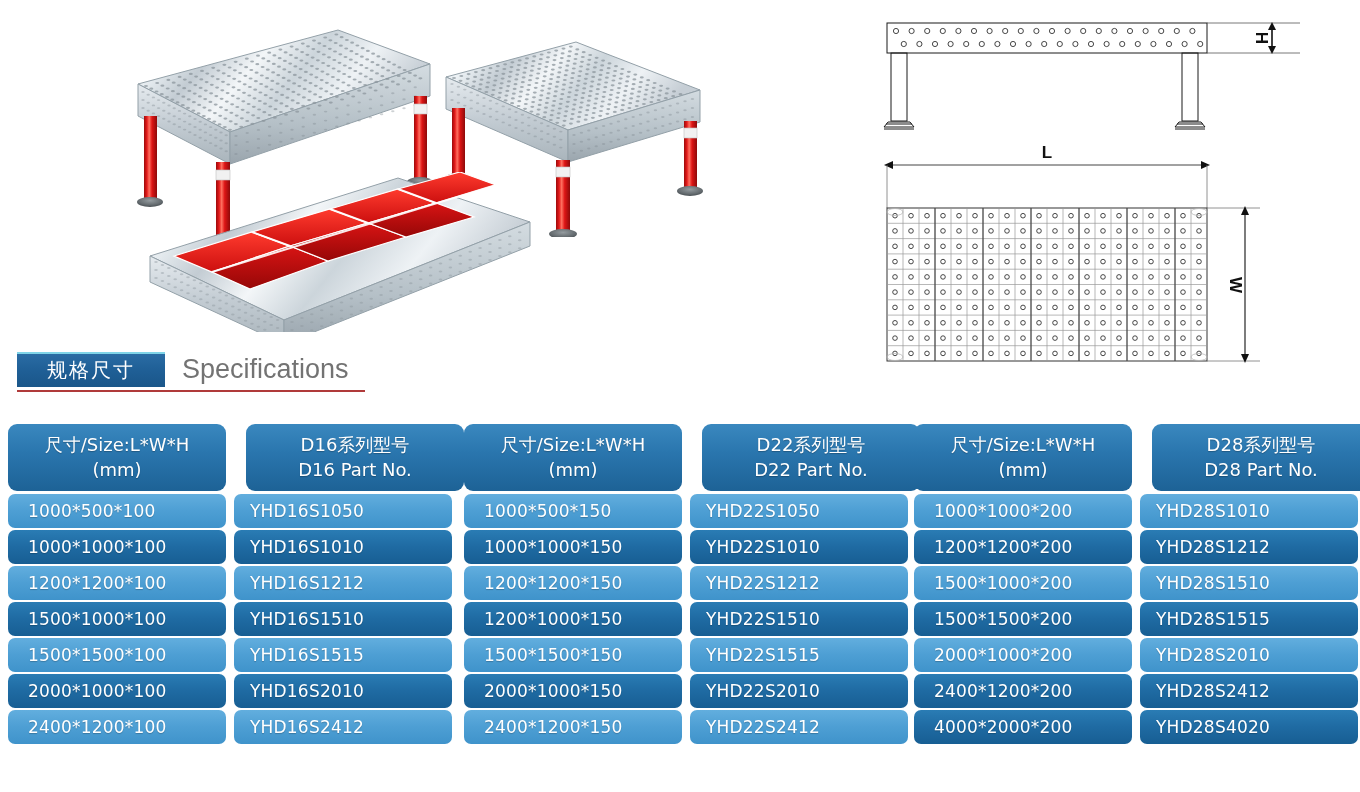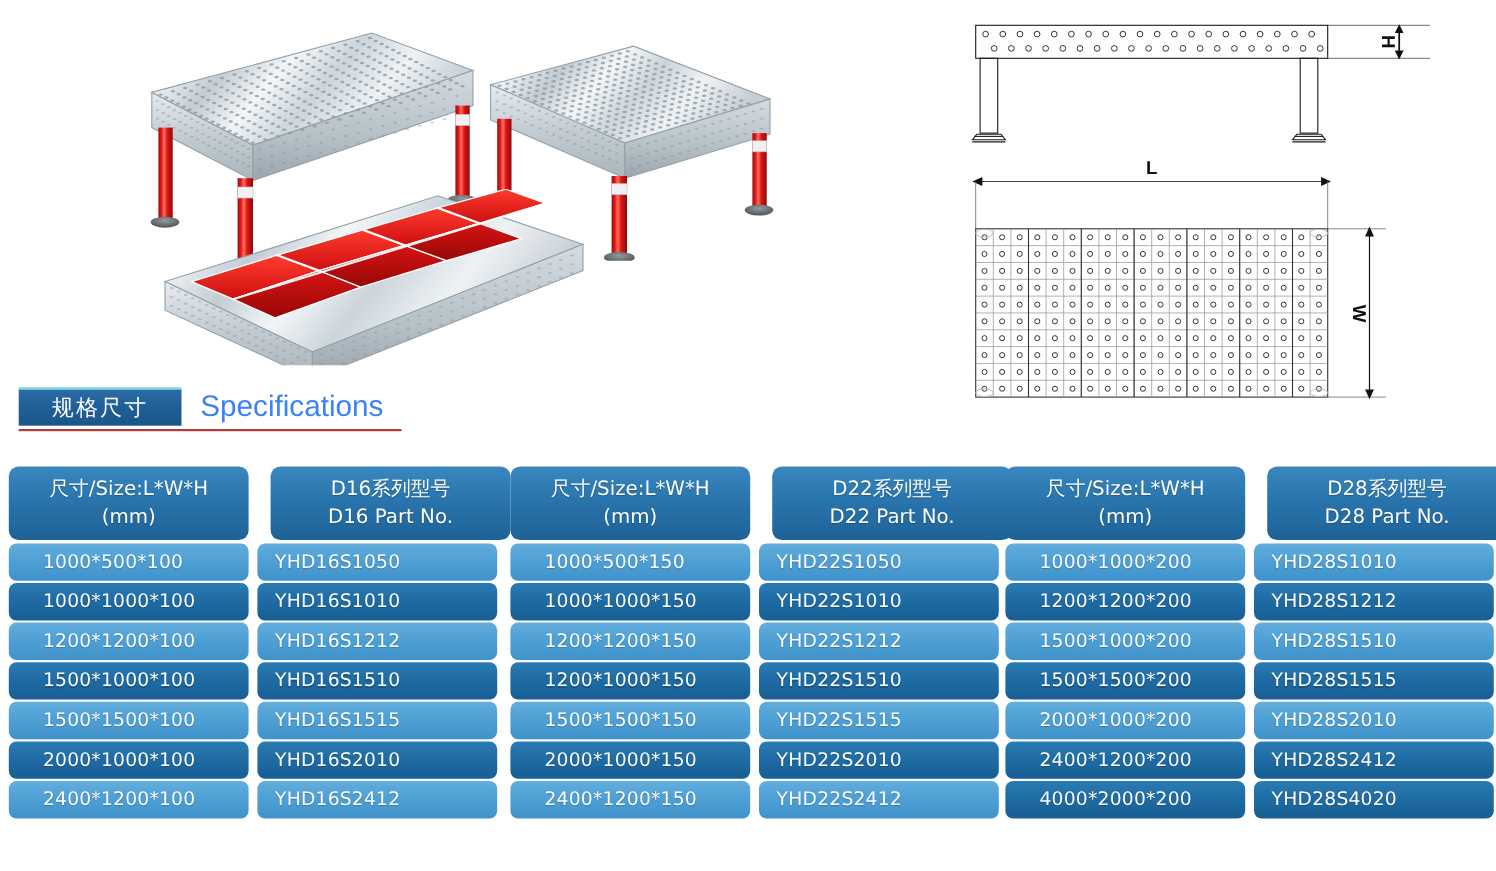--- a/index.html
+++ b/index.html
@@ -47,21 +47,21 @@
     line-height: 33px;
     text-align: center;
     letter-spacing: 2px;
     font-family: "DejaVu Sans", sans-serif;
   }
   #title-en {
     position: absolute;
     left: 182px; top: 4px;
     font-size: 27px;
     line-height: 35px;
-    color: #3b82f6;
+    color: #737373;
     font-family: "Liberation Sans", sans-serif;
     letter-spacing: 0px;
   }
   #title-rule {
     position: absolute;
     left: 17px; top: 42px;
     width: 348px; height: 2px;
     background: #b03a3a;
   }
 
@@ -85,21 +85,21 @@
     gap: 8px;
     margin-bottom: 2px;
     position: relative;
   }
   .spec-cell {
     flex: 0 0 218px;
     border-radius: 7px;
     color: #ffffff;
     font-size: 17px;
     line-height: 20px;
-    padding: 7px 0 7px 31px;
+    padding: 7px 0 7px 20px;
     font-family: "DejaVu Sans", sans-serif;
     letter-spacing: 0.2px;
     white-space: nowrap;
     text-shadow: 0 1px 1px rgba(0,0,0,0.22);
   }
   .spec-cell.col2 { padding-left: 16px; }
 
   .hdr-row { margin-bottom: 3px; gap: 20px; }
   .hdr-cell {
     flex: 0 0 218px;

